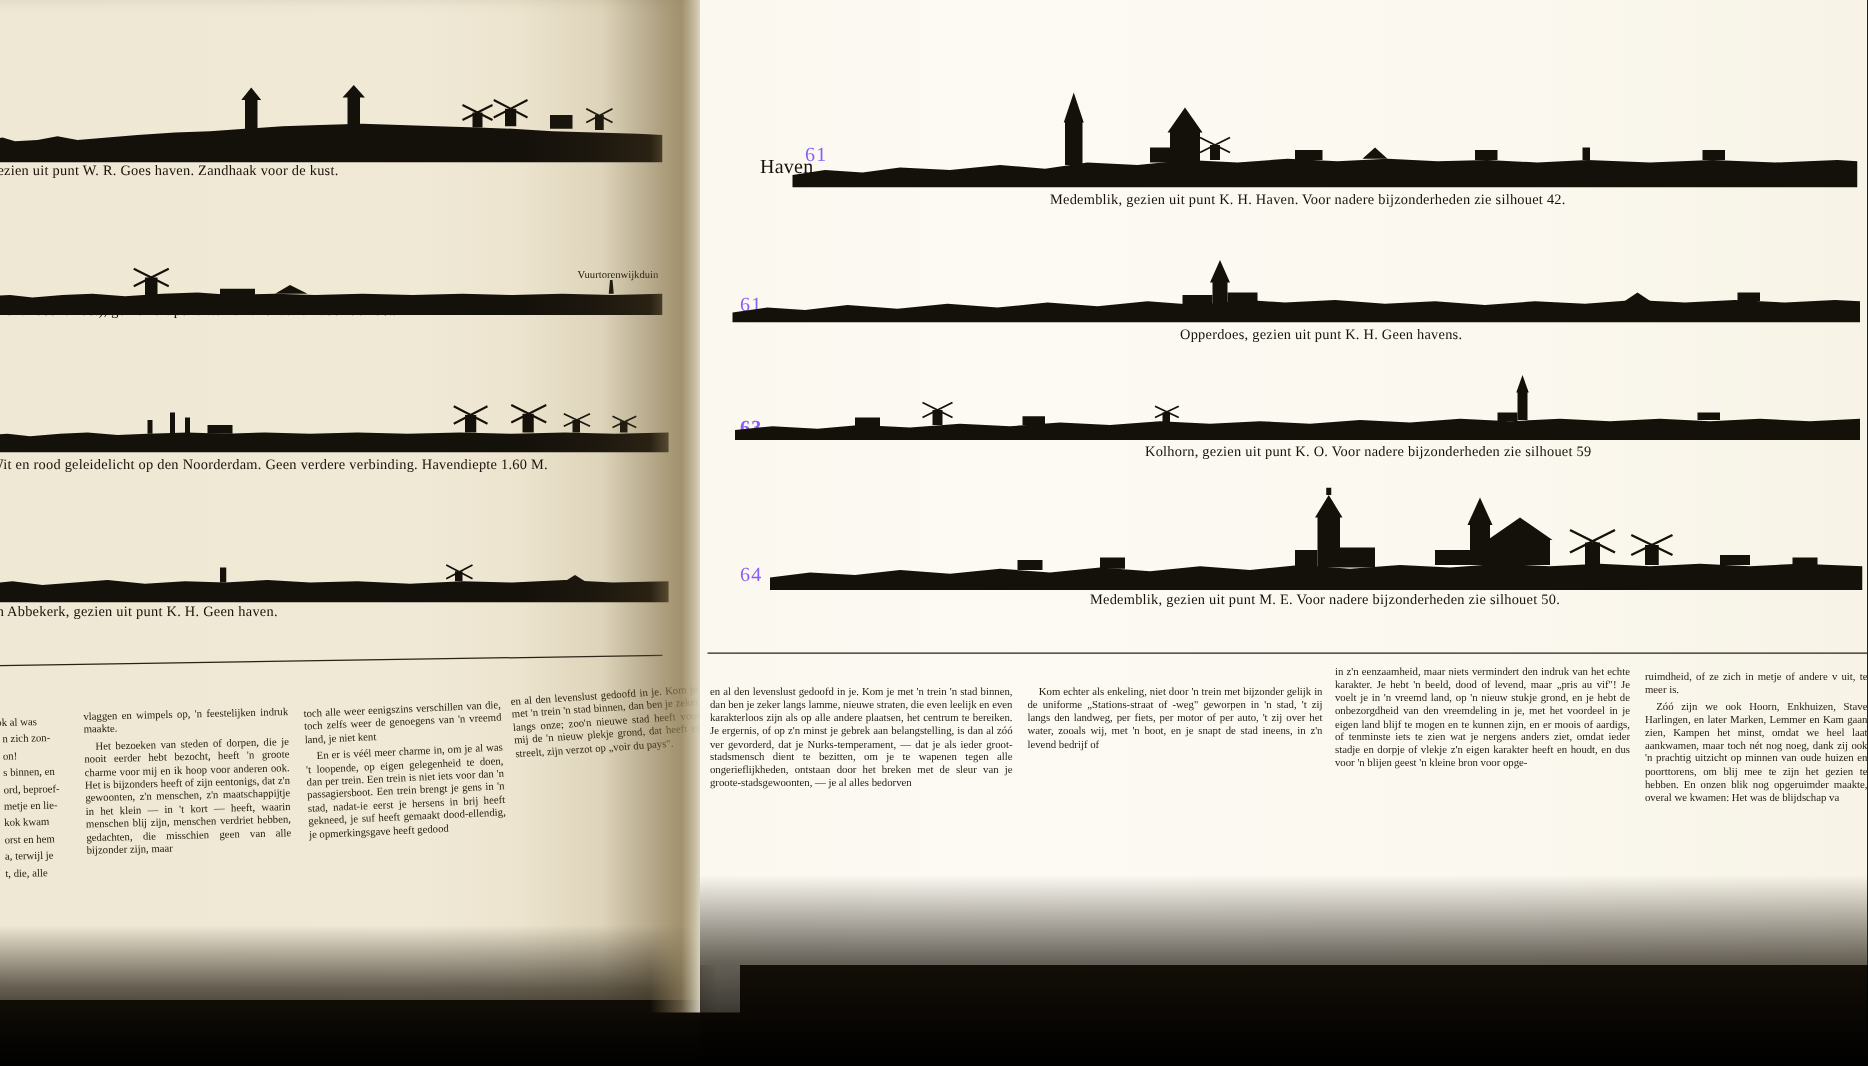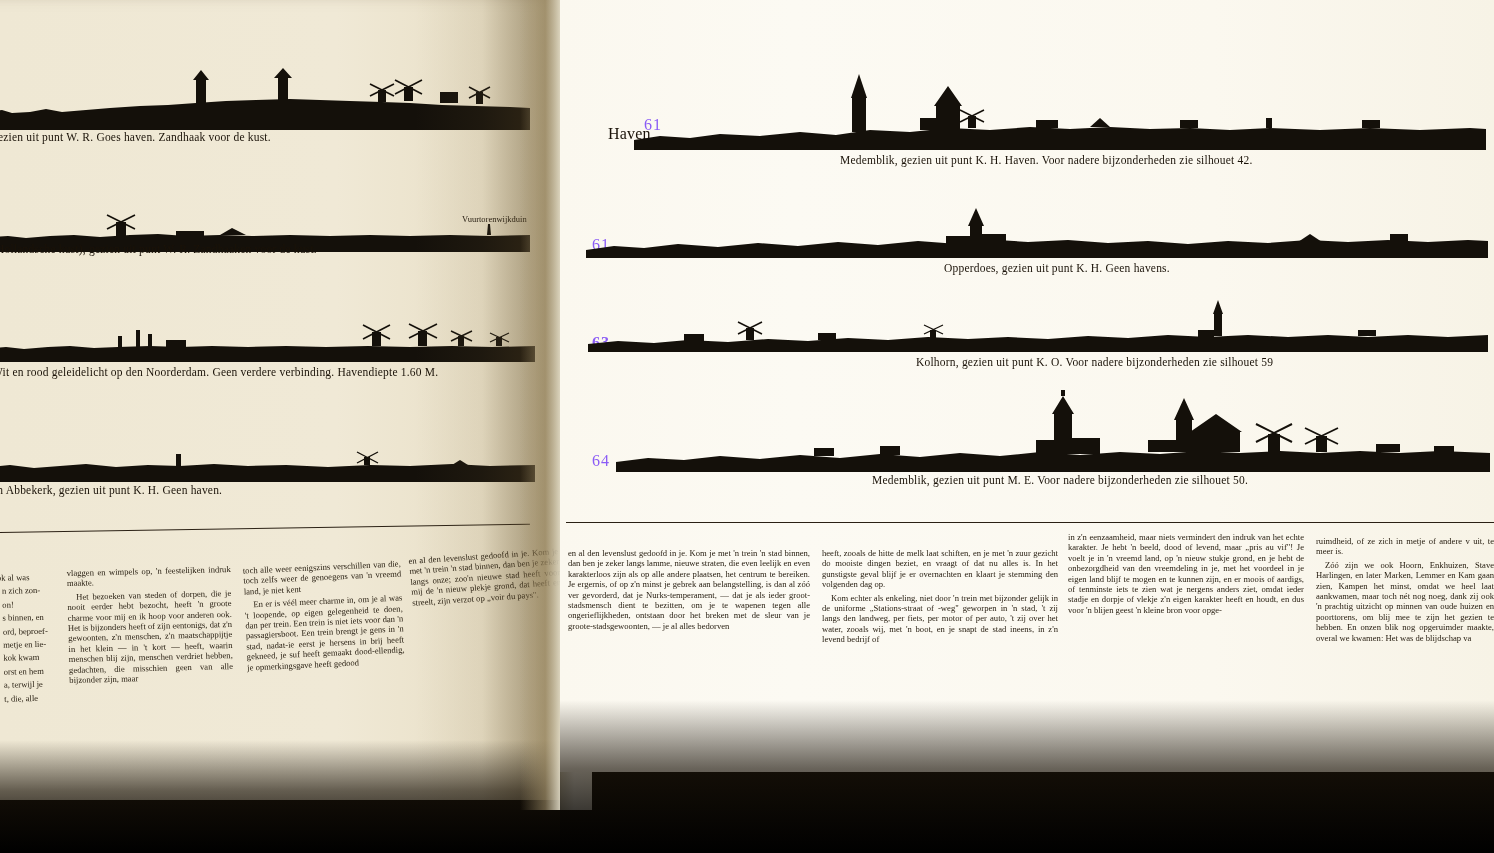--- a/index.html
+++ b/index.html
@@ -313,21 +313,20 @@
     </svg>
   </div>
   <div class="cap" style="left:872px;top:474px;">Medemblik, gezien uit punt M. E.  Voor nadere bijzonderheden zie  silhouet 50.</div>
 
   <div class="rule" style="left:566px;top:522px;width:928px;"></div>
 
   <div class="col" id="rcol1">
     <p class="first">en al den levenslust gedoofd in je. Kom je met 'n trein 'n stad binnen, dan ben je zeker langs lamme, nieuwe straten, die even leelijk en even karakterloos zijn als op alle andere plaatsen, het centrum te bereiken. Je ergernis, of op z'n minst je gebrek aan belangstelling, is dan al zóó ver gevorderd, dat je Nurks-temperament, — dat je als ieder groot-stadsmensch dient te bezitten, om je te wapenen tegen alle ongerieflijkheden, ontstaan door het breken met de sleur van je groote-stadsgewoonten, — je al alles bedorven</p>
   </div>
   <div class="col" id="rcol2">
-    <p class="first">heeft, zooals de hitte de melk laat schiften, en je met 'n zuur gezicht do mooiste dingen beziet, en vraagt of dat nu alles is. In het gunstigste geval blijf je er overnachten en klaart je stemming den volgenden dag op.</p>
     <p>Kom echter als enkeling, niet door 'n trein met bijzonder gelijk in de uniforme „Stations-straat of -weg" geworpen in 'n stad, 't zij langs den landweg, per fiets, per motor of per auto, 't zij over het water, zooals wij, met 'n boot, en je snapt de stad ineens, in z'n levend bedrijf of</p>
   </div>
   <div class="col" id="rcol3">
     <p class="first">in z'n eenzaamheid, maar niets vermindert den indruk van het echte karakter. Je hebt 'n beeld, dood of levend, maar „pris au vif"! Je voelt je in 'n vreemd land, op 'n nieuw stukje grond, en je hebt de onbezorgdheid van den vreemdeling in je, met het voordeel in je eigen land blijf te mogen en te kunnen zijn, en er moois of aardigs, of tenminste iets te zien wat je nergens anders ziet, omdat ieder stadje en dorpje of vlekje z'n eigen karakter heeft en houdt, en dus voor 'n blijen geest 'n kleine bron voor opge-</p>
   </div>
   <div class="col" id="rcol4">
     <p class="first">ruimdheid, of ze zich in metje of andere v uit, te meer is.</p>
     <p>Zóó zijn we ook Hoorn, Enkhuizen, Stave Harlingen, en later Marken, Lemmer en Kam gaan zien, Kampen het minst, omdat we heel laat aankwamen, maar toch nét nog noeg, dank zij ook 'n prachtig uitzicht op minnen van oude huizen en poorttorens, om blij mee te zijn het gezien te hebben. En onzen blik nog opgeruimder maakte, overal we kwamen: Het was de blijdschap va</p>
   </div>
 

